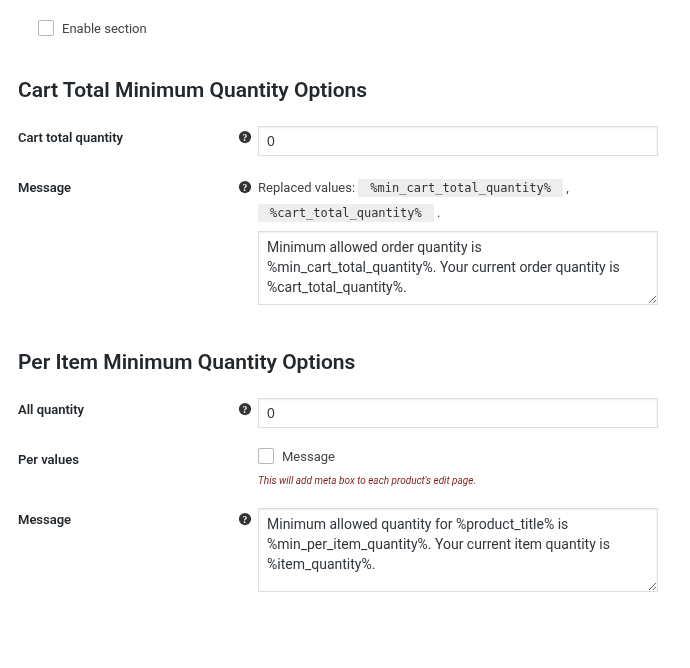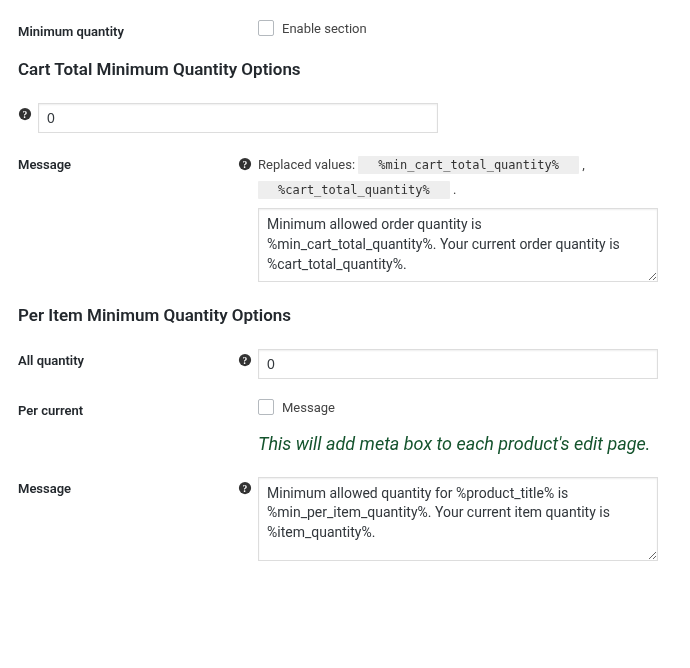--- a/index.html
+++ b/index.html
@@ -35,24 +35,24 @@
     .help-icon svg {
       width: 14px;
       height: 14px;
       fill: #333;
     }
     .form-control {
       flex: 1;
       min-width: 0;
     }
     h2.section-heading {
-      font-size: 17px;
+      font-size: 21px;
       font-weight: 600;
       color: #23282d;
-      margin: 10px 0 14px 0;
+      margin: 32px 0 14px 0;
     }
     input[type="text"].num-input {
       width: 100%;
       max-width: 400px;
       border: 1px solid #ddd;
       box-shadow: inset 0 1px 2px rgba(0,0,0,0.07);
       padding: 6px 8px;
       font-size: 14px;
       color: #32373c;
       background: #fff;
@@ -85,58 +85,58 @@
       -webkit-appearance: none;
       border-radius: 2px;
       cursor: pointer;
     }
     .checkbox-label {
       font-size: 13px;
       color: #444;
     }
     .desc-note {
       font-style: italic;
-      color: #14532d;
-      font-size: 18px;
-      margin-top: 16px;
+      color: #7f1d1d;
+      font-size: 10px;
+      margin-top: 10px;
       line-height: 1.4;
     }
     .replaced-line {
       font-size: 13px;
       color: #444;
       line-height: 1.9;
       margin-bottom: 6px;
     }
     .code-token {
       background: #eee;
-      padding: 2px 20px;
+      padding: 2px 12px;
       font-family: Consolas, Monaco, monospace;
       font-size: 12px;
       color: #333;
       border-radius: 1px;
     }
     .help-spacer { width: 20px; flex-shrink: 0; }
   </style>
 </head>
 <body>
 
 <div class="form-row">
-  <div class="form-label">Minimum quantity</div>
   <div class="help-spacer"></div>
   <div class="form-control">
     <label class="checkbox-wrap">
       <input type="checkbox" style="">
       <span class="checkbox-label">Enable section</span>
     </label>
   </div>
 </div>
 
 <h2 class="section-heading">Cart Total Minimum Quantity Options</h2>
 
 <div class="form-row">
+  <div class="form-label">Cart total quantity</div>
   <div class="help-icon">
     <svg viewBox="0 0 16 16">
         <circle cx="8" cy="8" r="7" fill="#333"></circle>
         <text x="8" y="12" text-anchor="middle" fill="#fff" font-size="11" font-family="serif" font-weight="bold">?</text>
       </svg>
   </div>
   <div class="form-control">
     <input type="text" class="num-input" value="0" style="">
   </div>
 </div>
@@ -168,21 +168,21 @@
         <circle cx="8" cy="8" r="7" fill="#333"></circle>
         <text x="8" y="12" text-anchor="middle" fill="#fff" font-size="11" font-family="serif" font-weight="bold">?</text>
       </svg>
   </div>
   <div class="form-control">
     <input type="text" class="num-input" value="0" style="">
   </div>
 </div>
 
 <div class="form-row">
-  <div class="form-label">Per current</div>
+  <div class="form-label">Per values</div>
   <div class="help-spacer"></div>
   <div class="form-control">
     <label class="checkbox-wrap">
       <input type="checkbox" style="">
       <span class="checkbox-label">Message</span>
     </label>
     <div class="desc-note">This will add meta box to each product's edit page.</div>
   </div>
 </div>
 

